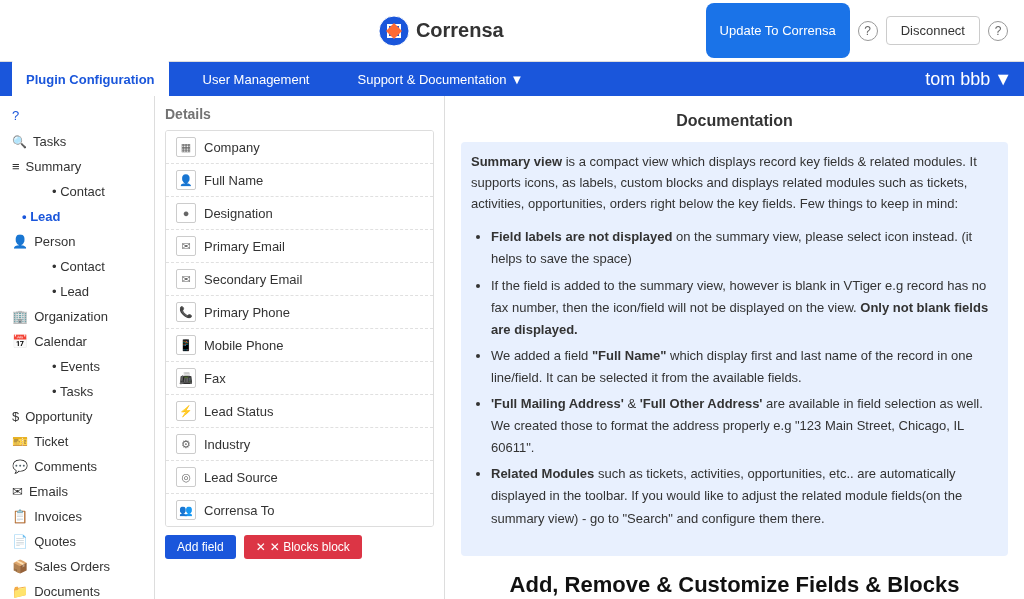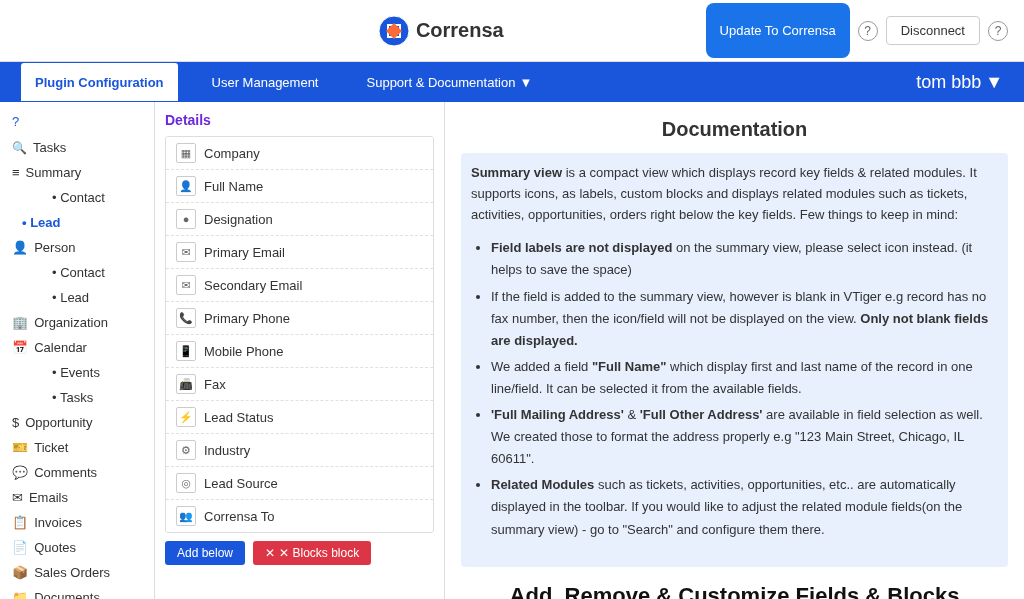--- a/index.html
+++ b/index.html
@@ -63,22 +63,22 @@
       color: #666;
       cursor: pointer;
     }
 
     
     .nav-bar {
       background: #1a56db;
       display: flex;
       align-items: center;
       justify-content: space-between;
-      padding: 0 21px;
-      height: 40px;
+      padding: 0 12px;
+      height: 34px;
     }
     .nav-bar-left {
       display: flex;
       align-items: center;
       gap: 20px;
     }
     .nav-tab-active {
       background: #fff;
       color: #1a56db;
       padding: 8px 14px;
@@ -190,21 +190,21 @@
       cursor: pointer;
       font-size: 12px;
     }
     .block-section {
       margin-bottom: 16px;
     }
     .block-title {
       font-weight: bold;
       font-size: 14px;
       margin-bottom: 8px;
-      color: #6d28d9;
+      color: #737373;
     }
     .field-list {
       border: 1px solid #ddd;
       border-radius: 3px;
       overflow: hidden;
     }
     .field-item {
       display: flex;
       align-items: center;
       gap: 8px;
@@ -255,21 +255,21 @@
 
     
     .right-panel {
       flex: 1;
       overflow-y: auto;
       padding: 16px;
       background: #fff;
     }
     .doc-title {
       text-align: center;
-      font-size: 20px;
+      font-size: 16px;
       font-weight: bold;
       margin-bottom: 12px;
       color: #333;
     }
     .doc-intro {
       font-size: 13px;
       line-height: 1.6;
       margin-bottom: 12px;
       color: #333;
     }
@@ -455,21 +455,21 @@
           <div class="field-item">
             <div class="field-icon">◎</div>
             <span>Lead Source</span>
           </div>
           <div class="field-item">
             <div class="field-icon">👥</div>
             <span>Corrensa To</span>
           </div>
         </div>
         <div class="block-actions">
-          <button class="btn-add-field">Add below</button>
+          <button class="btn-add-field">Add field</button>
           <button class="btn-remove-block">
             <span>✕</span>
             <span>✕ Blocks block</span>
           </button>
         </div>
       </div>
 
     </div>
 
     <div class="right-panel">

